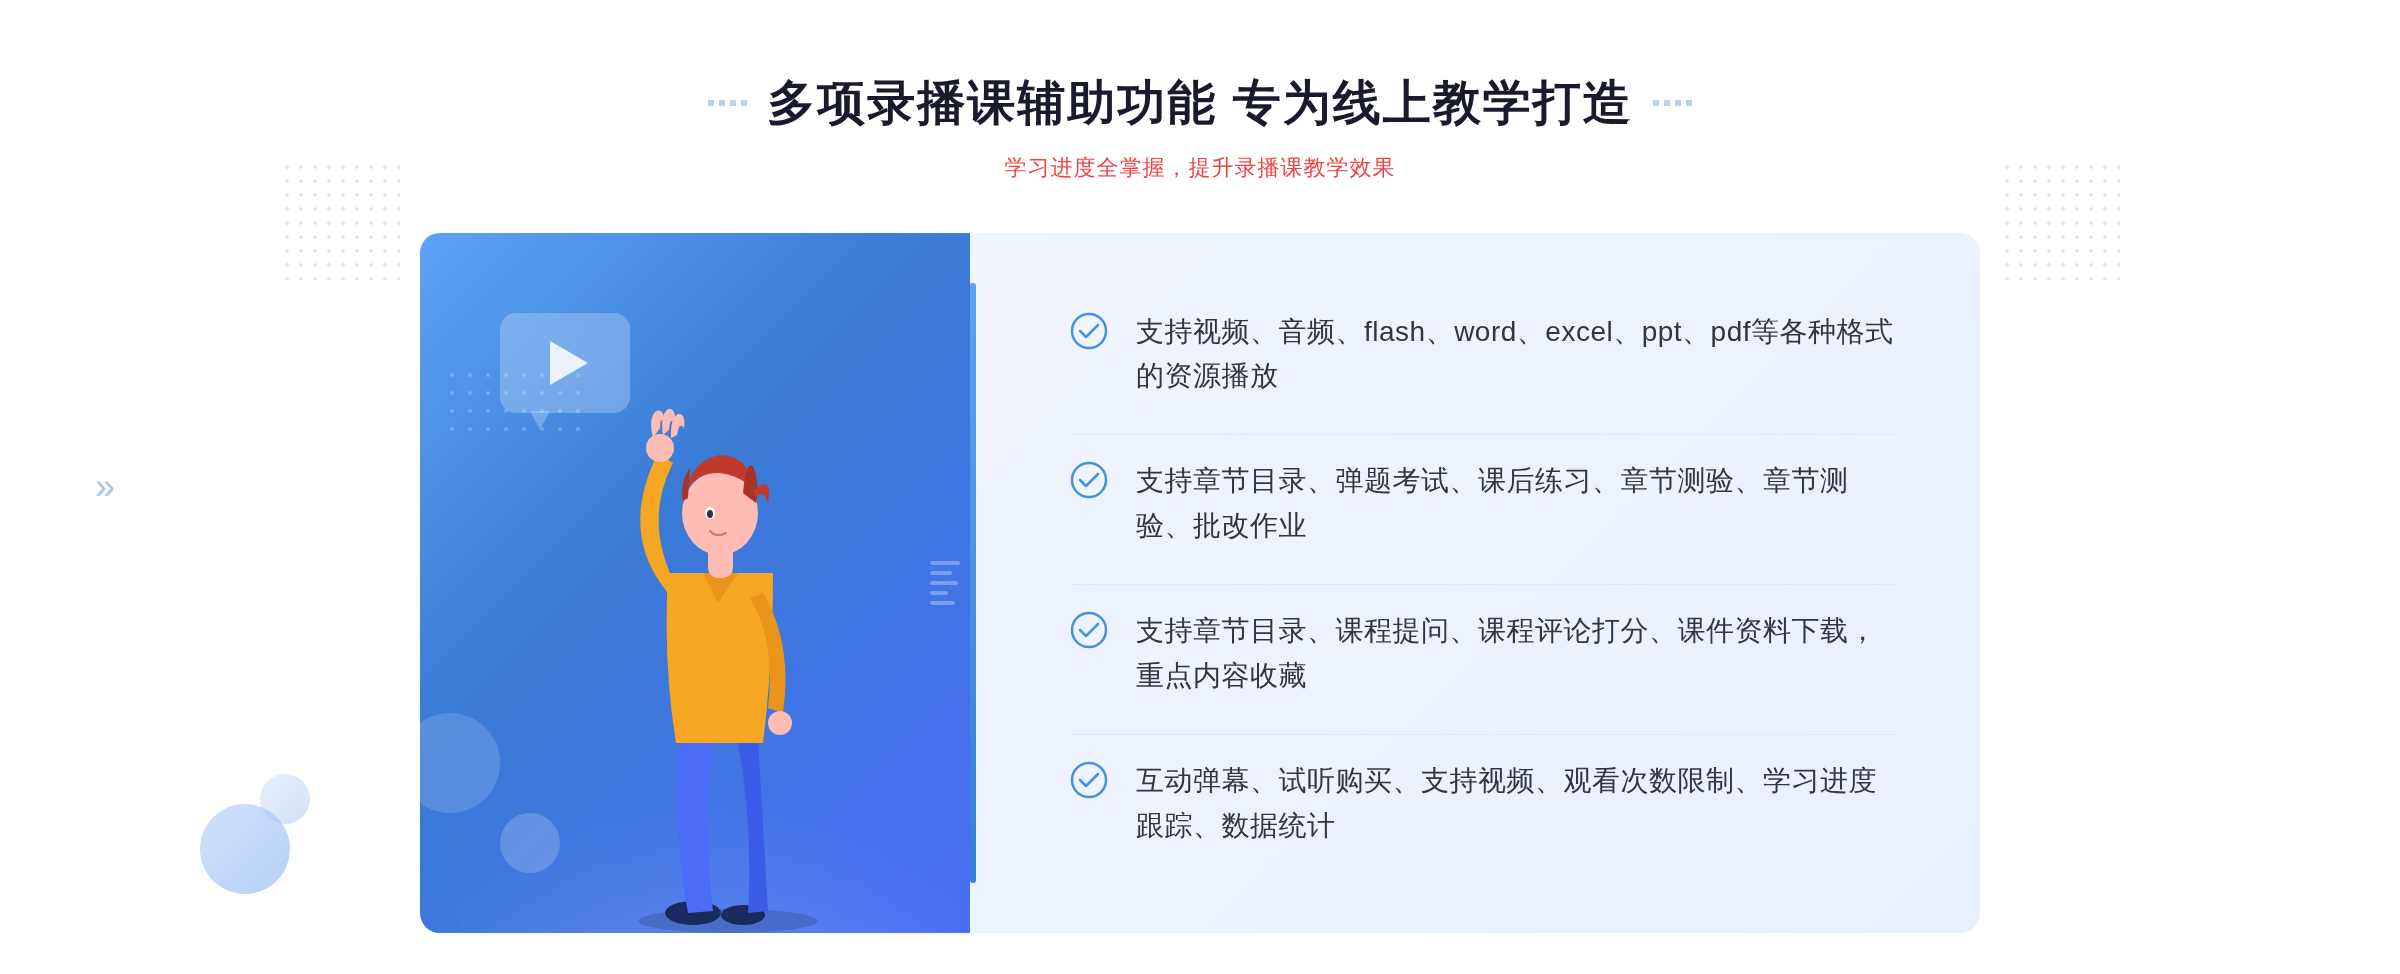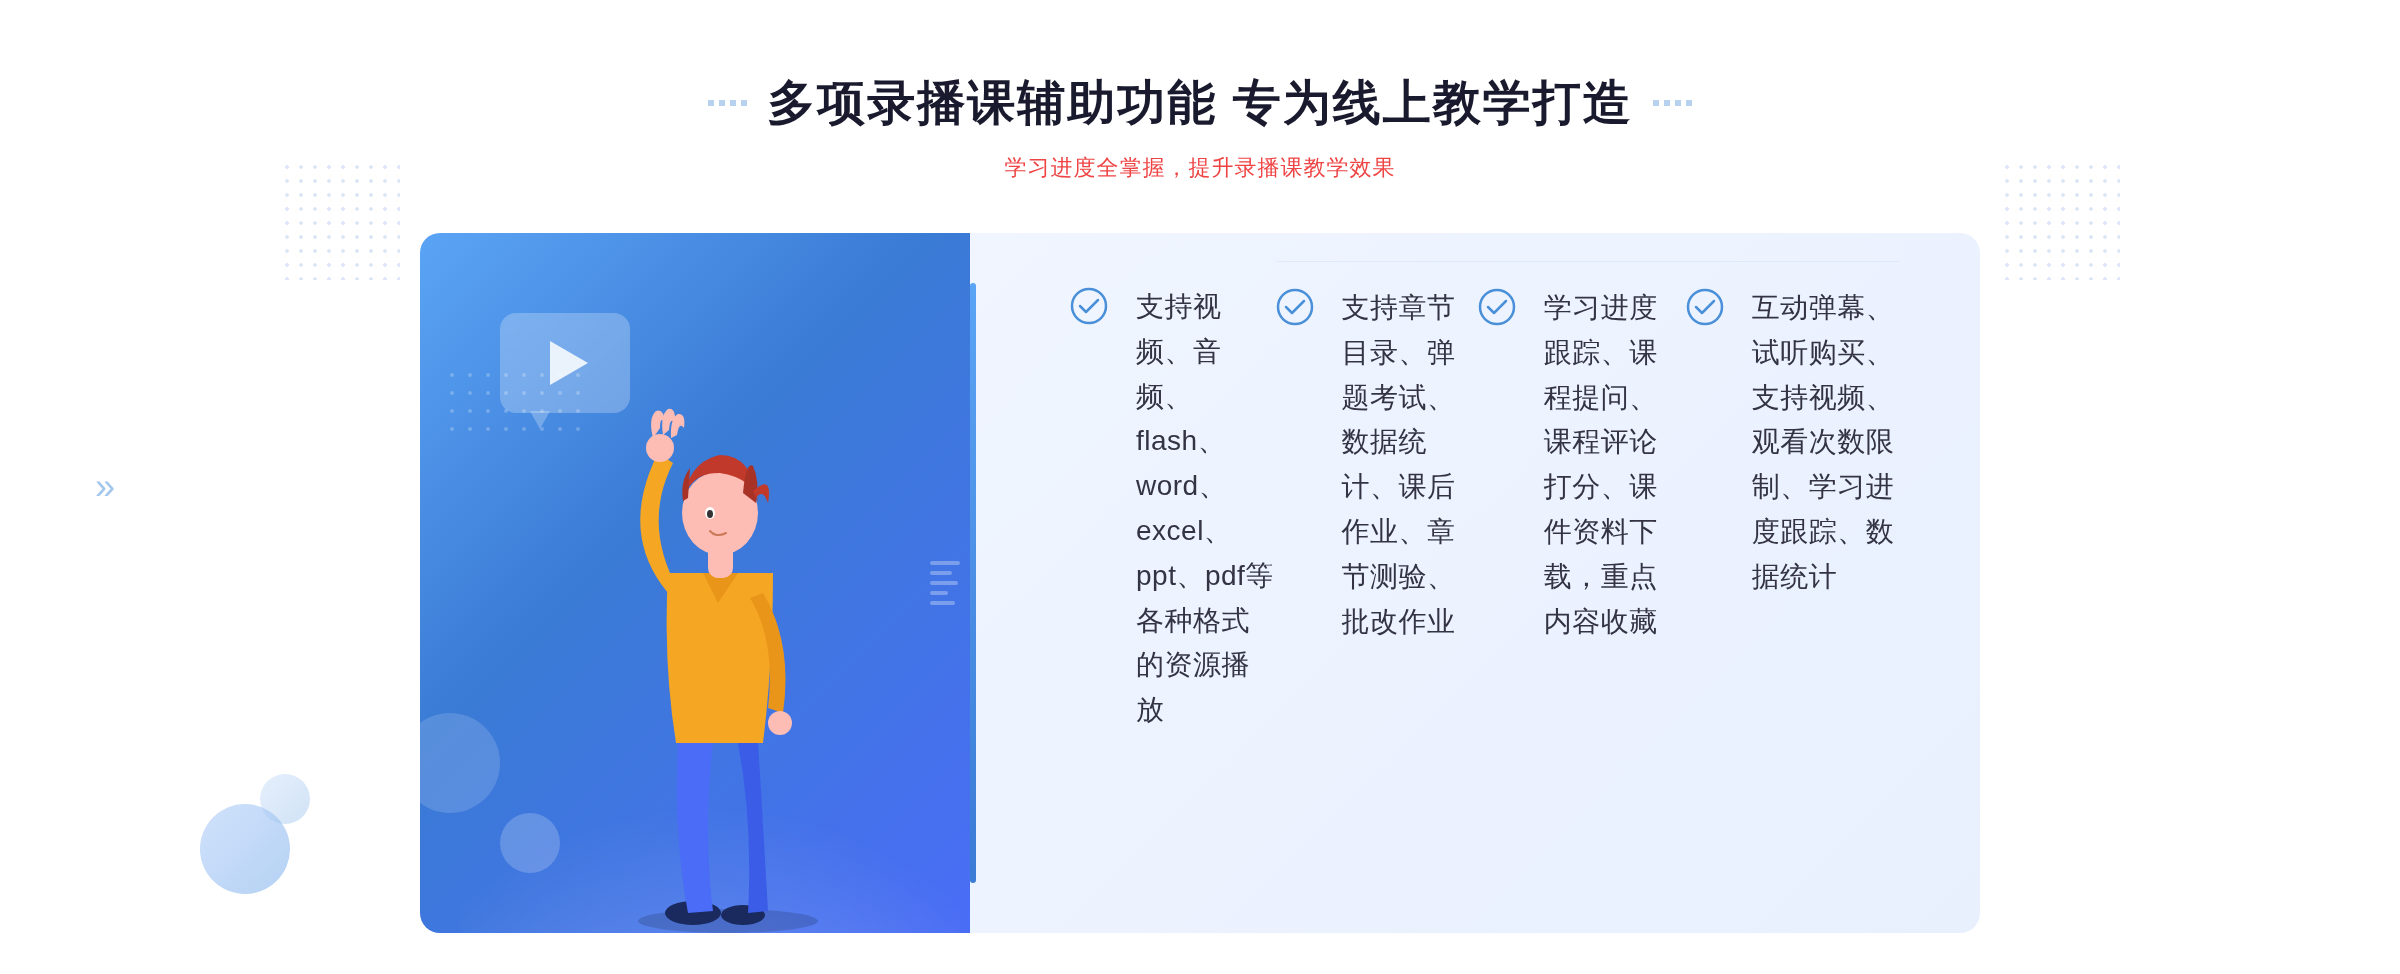--- a/index.html
+++ b/index.html
@@ -124,23 +124,23 @@
       display: flex;
       align-items: center;
       justify-content: center;
     }
 
     
     .right-panel {
       flex: 1;
       background: linear-gradient(135deg, #f0f5ff 0%, #e8f0fe 100%);
       border-radius: 0 20px 20px 0;
-      padding: 28px 80px 55px 100px;
-      display: flex;
-      flex-direction: row;
+      padding: 47px 80px 55px 100px;
+      display: flex;
+      flex-direction: column;
       justify-content: space-around;
       position: relative;
       margin-left: -30px;
     }
 
     
     .play-bubble {
       position: absolute;
       top: 80px;
       left: 80px;
@@ -466,31 +466,31 @@
         <span class="feature-text">支持视频、音频、flash、word、excel、ppt、pdf等各种格式的资源播放</span>
       </div>
 
       <div class="feature-item">
         <div class="check-icon">
           <svg viewBox="0 0 38 38" fill="none">
             <circle cx="19" cy="19" r="17" stroke="#4a90d9" stroke-width="2.5"></circle>
             <polyline points="10,19 16,25 28,13" stroke="#4a90d9" stroke-width="2.5" stroke-linecap="round" stroke-linejoin="round"></polyline>
           </svg>
         </div>
-        <span class="feature-text">支持章节目录、弹题考试、数据统计、课后作业、章节测验、批改作业</span>
+        <span class="feature-text">支持章节目录、弹题考试、课后练习、章节测验、章节测验、批改作业</span>
       </div>
 
       <div class="feature-item">
         <div class="check-icon">
           <svg viewBox="0 0 38 38" fill="none">
             <circle cx="19" cy="19" r="17" stroke="#4a90d9" stroke-width="2.5"></circle>
             <polyline points="10,19 16,25 28,13" stroke="#4a90d9" stroke-width="2.5" stroke-linecap="round" stroke-linejoin="round"></polyline>
           </svg>
         </div>
-        <span class="feature-text">学习进度跟踪、课程提问、课程评论打分、课件资料下载，重点内容收藏</span>
+        <span class="feature-text">支持章节目录、课程提问、课程评论打分、课件资料下载，重点内容收藏</span>
       </div>
 
       <div class="feature-item">
         <div class="check-icon">
           <svg viewBox="0 0 38 38" fill="none">
             <circle cx="19" cy="19" r="17" stroke="#4a90d9" stroke-width="2.5"></circle>
             <polyline points="10,19 16,25 28,13" stroke="#4a90d9" stroke-width="2.5" stroke-linecap="round" stroke-linejoin="round"></polyline>
           </svg>
         </div>
         <span class="feature-text">互动弹幕、试听购买、支持视频、观看次数限制、学习进度跟踪、数据统计</span>

